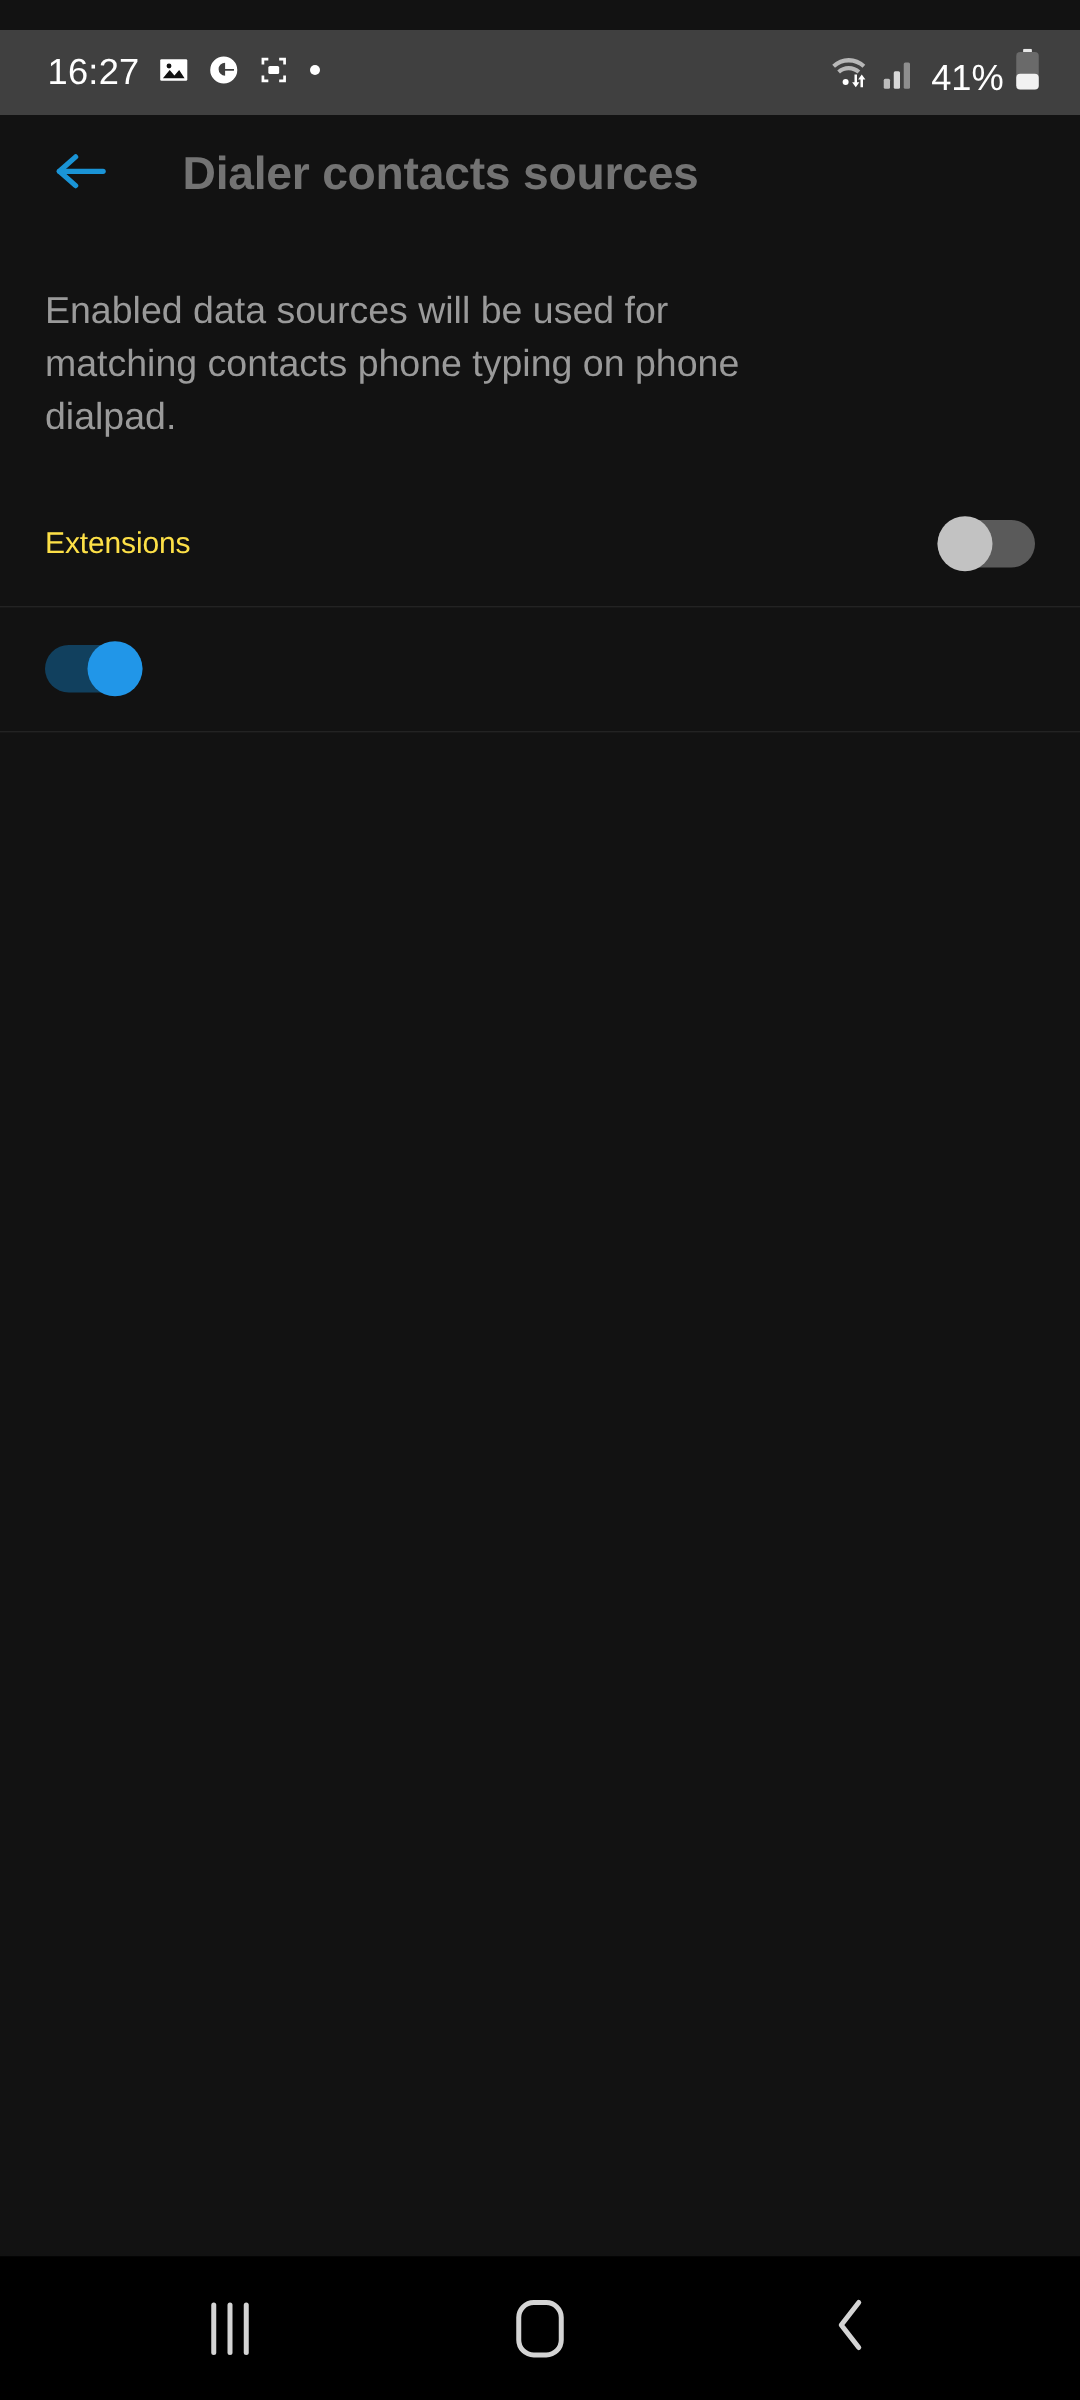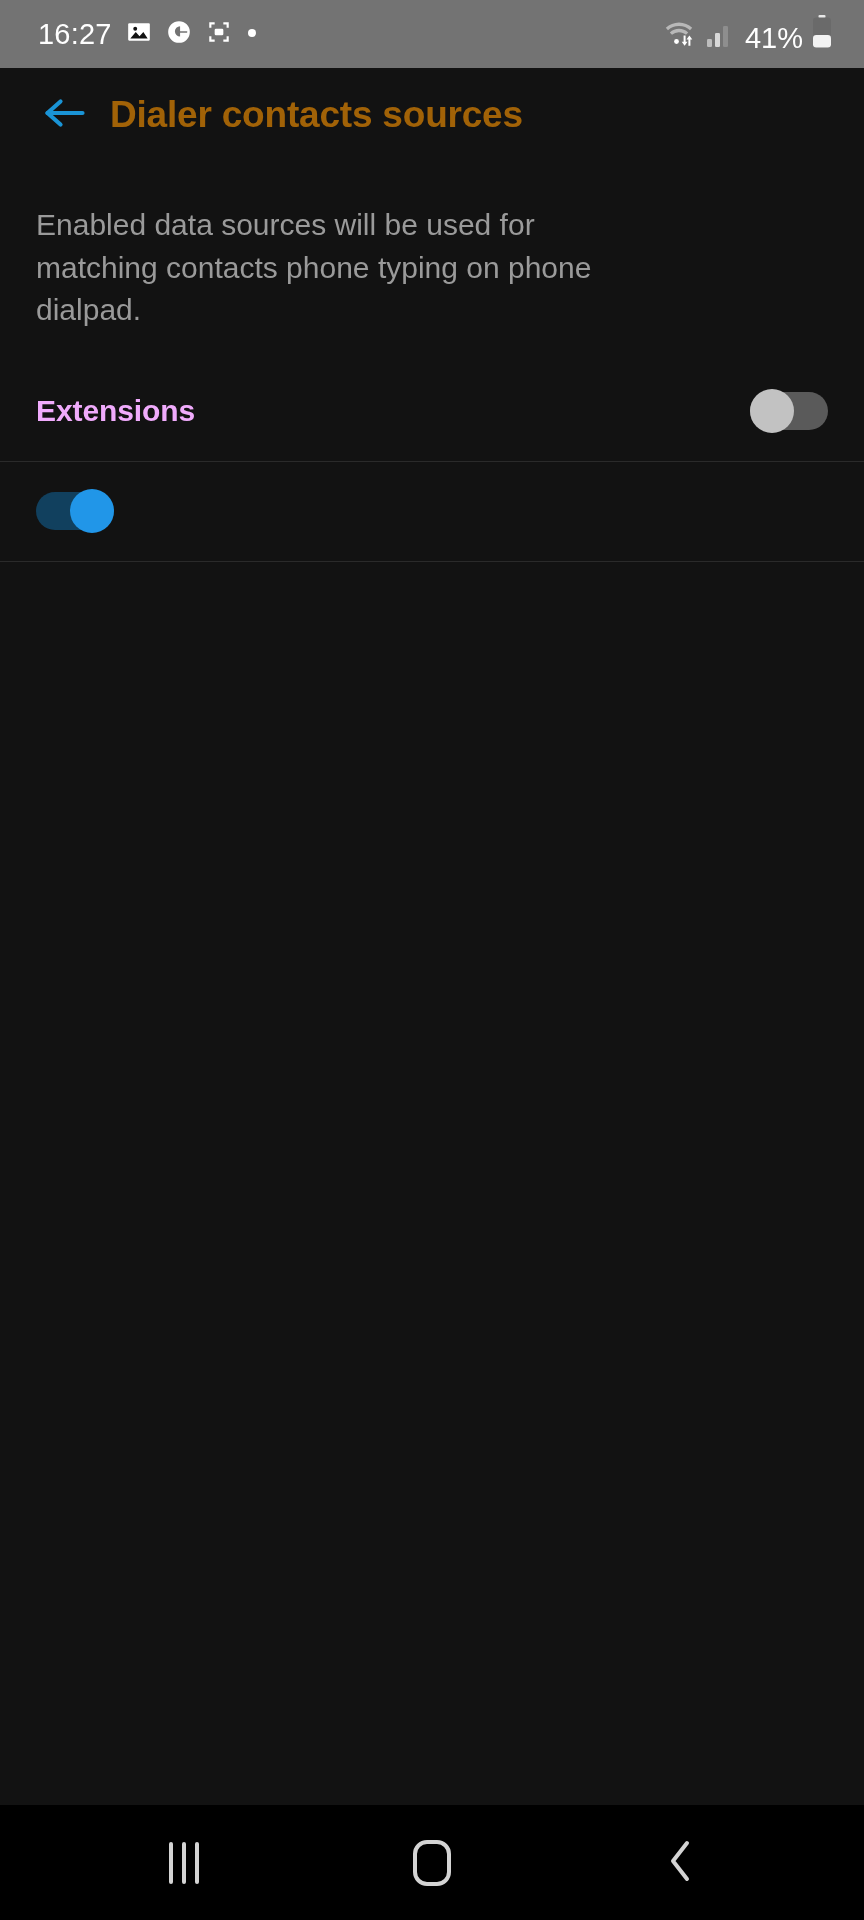--- a/index.html
+++ b/index.html
@@ -19,26 +19,27 @@
     height: 1920px;
     background: #121212;
     display: flex;
     flex-direction: column;
   }
 
   
   .status-bar {
     height: 68px;
     flex: 0 0 68px;
-    background: #737373;
+    background: #404040;
     display: flex;
     align-items: center;
     justify-content: space-between;
     padding: 0 32px 0 38px;
     color: #ffffff;
+    margin-top: 24px;
   }
   .status-left {
     display: flex;
     align-items: center;
     gap: 14px;
   }
   .status-time {
     font-size: 29px;
     font-weight: 400;
     letter-spacing: 0.2px;
@@ -72,22 +73,22 @@
     height: 58px;
     display: flex;
     align-items: center;
     justify-content: center;
     cursor: pointer;
     flex: 0 0 auto;
   }
   .app-title {
     font-size: 37px;
     font-weight: bold;
-    color: #a16207;
-    margin-left: 16px;
+    color: #737373;
+    margin-left: 52px;
     letter-spacing: -0.2px;
     white-space: nowrap;
   }
 
   
   .description {
     padding: 42px 40px 30px 36px;
     color: #9a9a9a;
     font-size: 30px;
     line-height: 1.42;
@@ -105,23 +106,23 @@
     height: 100px;
     display: flex;
     align-items: center;
     justify-content: space-between;
     padding: 0 36px 0 36px;
     border-bottom: 1px solid #2a2a2a;
     cursor: pointer;
     background: #121212;
   }
   .row-label {
-    font-size: 30px;
-    font-weight: bold;
-    color: #f0abfc;
+    font-size: 24px;
+    font-weight: normal;
+    color: #fde047;
     letter-spacing: -0.1px;
   }
 
   
   .toggle {
     position: relative;
     width: 78px;
     height: 44px;
     flex: 0 0 auto;
     cursor: pointer;

